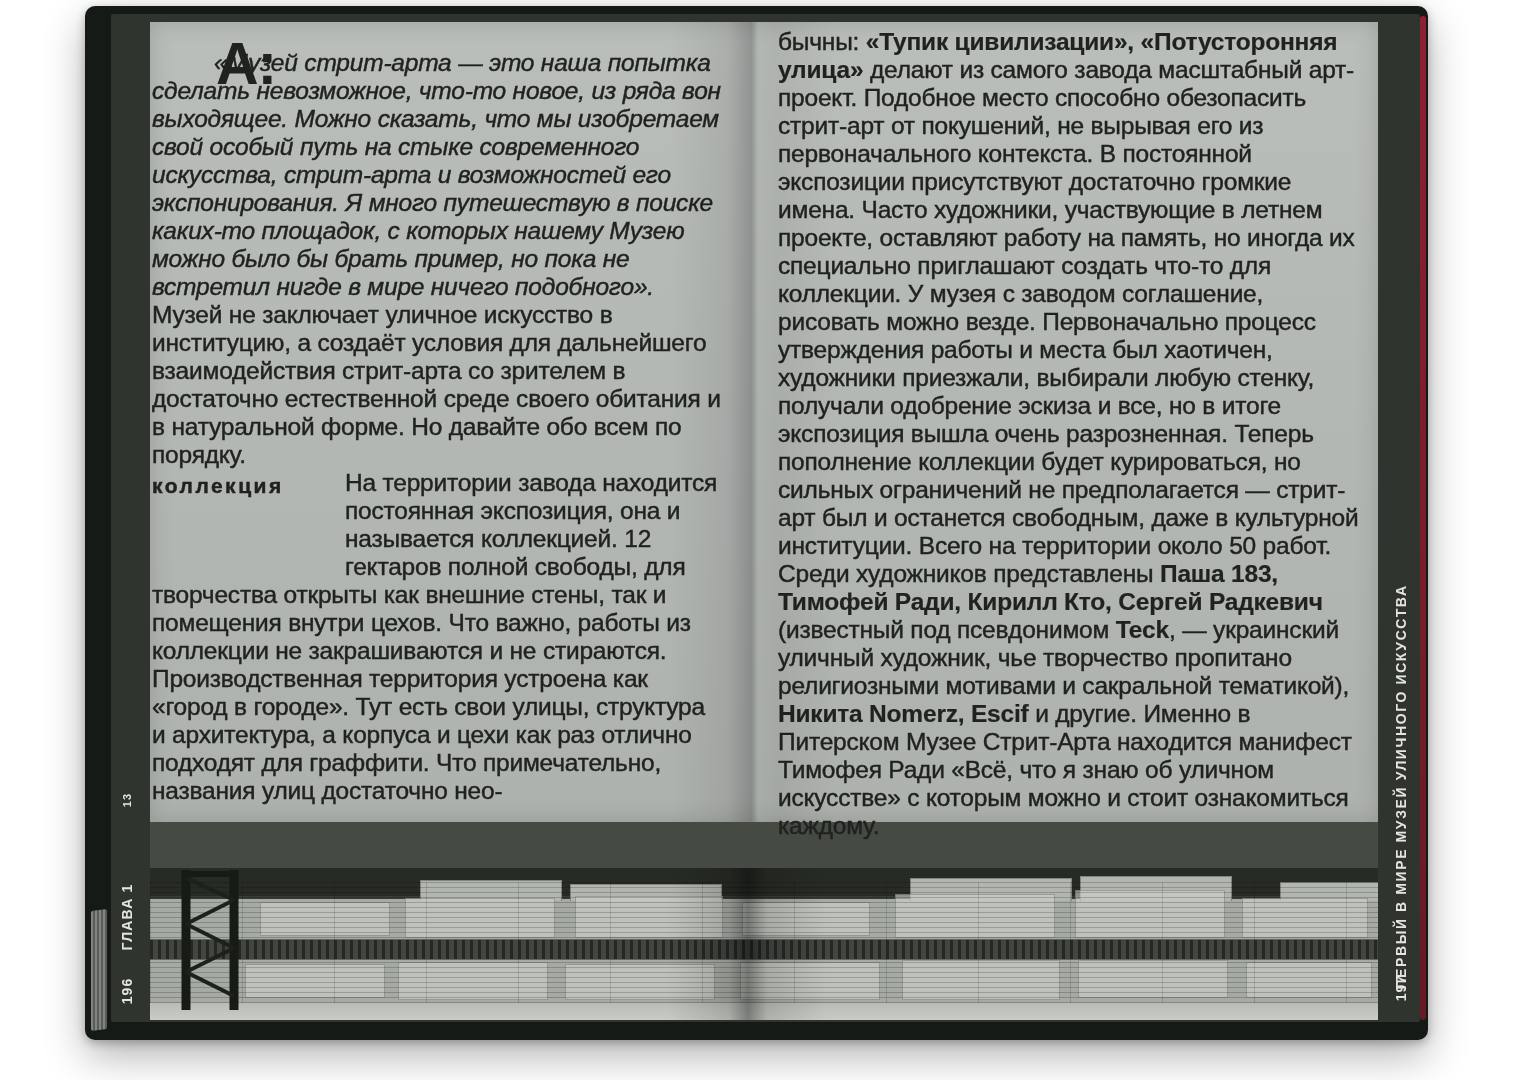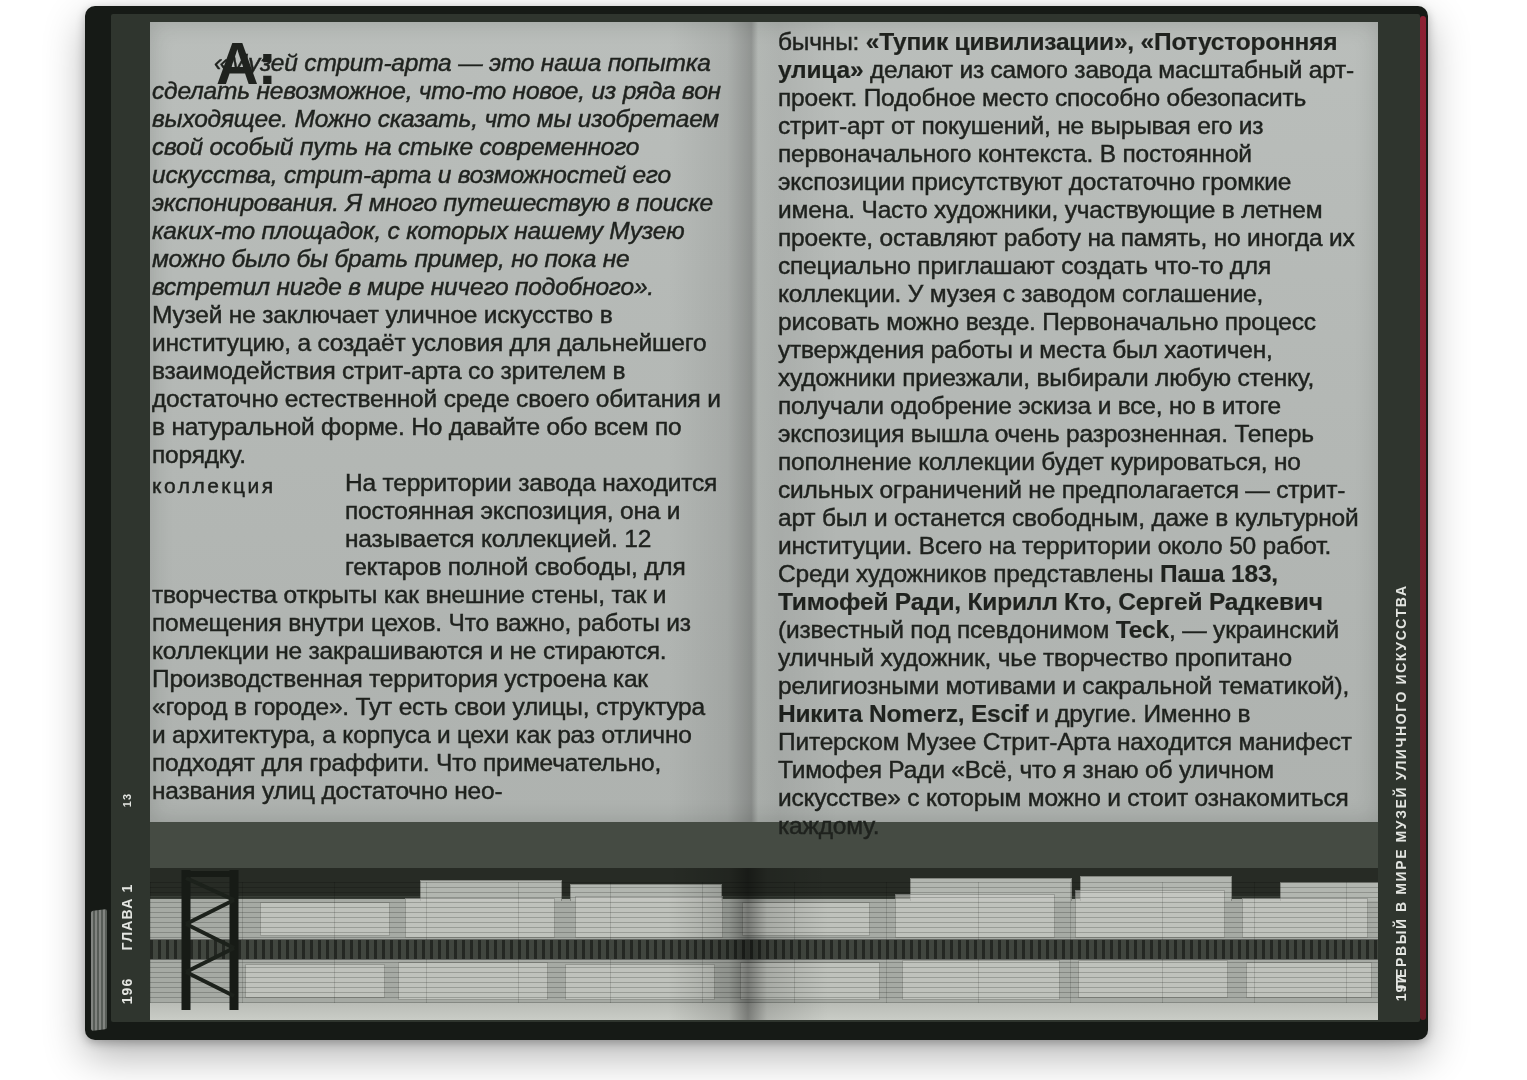--- a/index.html
+++ b/index.html
@@ -43,21 +43,21 @@
   .lead{text-indent:62px;position:relative;}
   .dropcap{
     position:absolute;left:2px;top:-14px;
     font-size:59px;line-height:1;font-weight:700;letter-spacing:-1px;
     -webkit-text-stroke:0;
   }
   .i{font-style:italic;}
   .b{font-weight:700;-webkit-text-stroke:0.2px #1f221e;}
   .runin{
     float:left;width:193px;height:112px;
-    font-size:21px;font-weight:400;letter-spacing:2.5px;
+    font-size:21px;font-weight:700;letter-spacing:2.5px;
     padding-top:3px;box-sizing:border-box;
   }
   
   .vlabel{
     position:absolute;white-space:nowrap;color:#e3e5e1;font-weight:700;
     transform:translate(-50%,-50%) rotate(-90deg);
   }
   .lbl-13{left:42px;top:794px;font-size:11px;letter-spacing:1px;}
   .lbl-chapter{left:42px;top:911px;font-size:14px;letter-spacing:1.2px;}
   .lbl-196{left:42px;top:985px;font-size:14px;letter-spacing:1px;}

